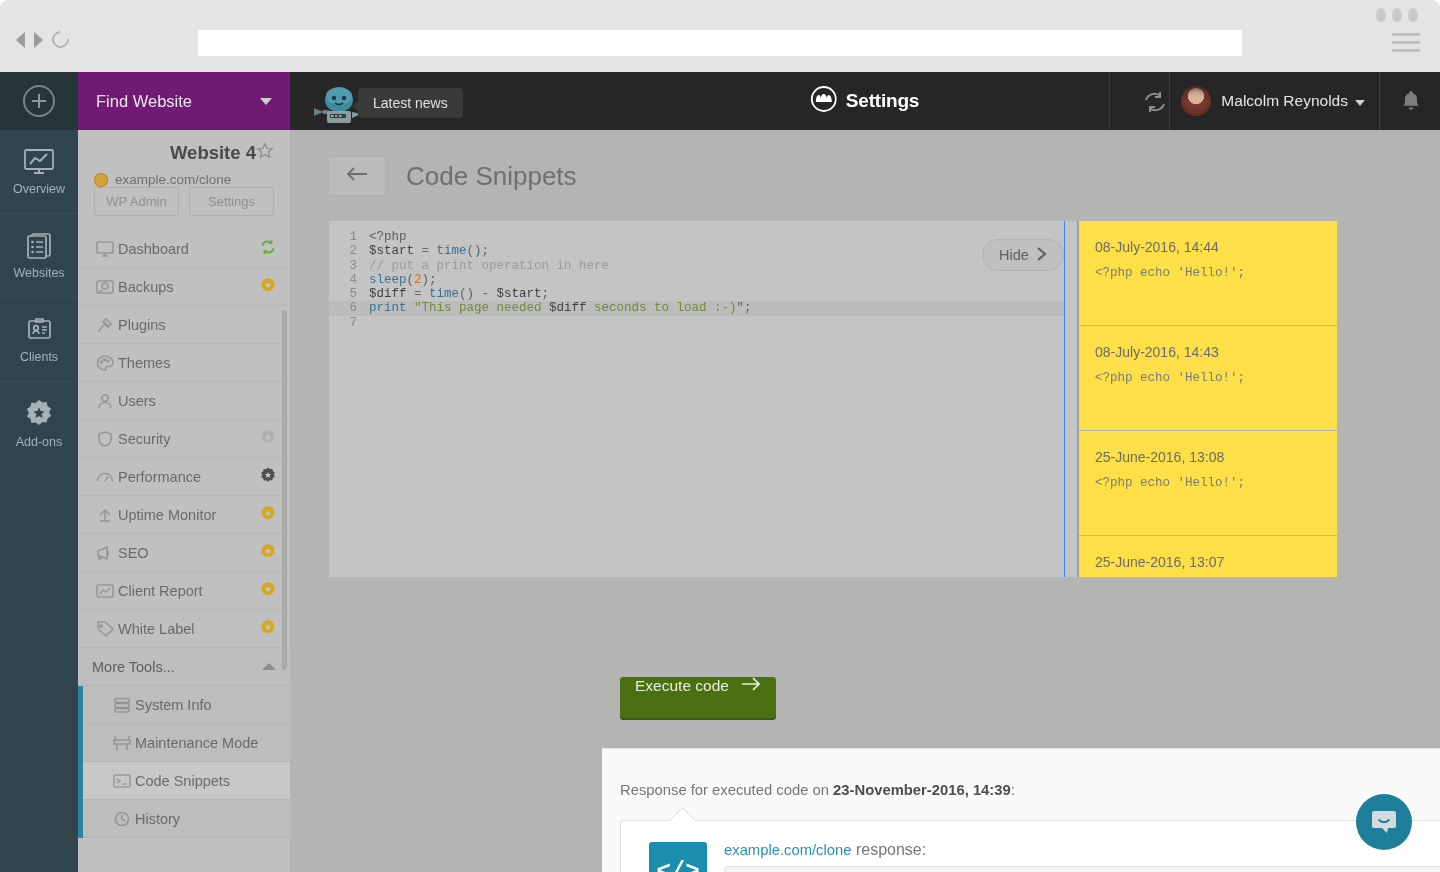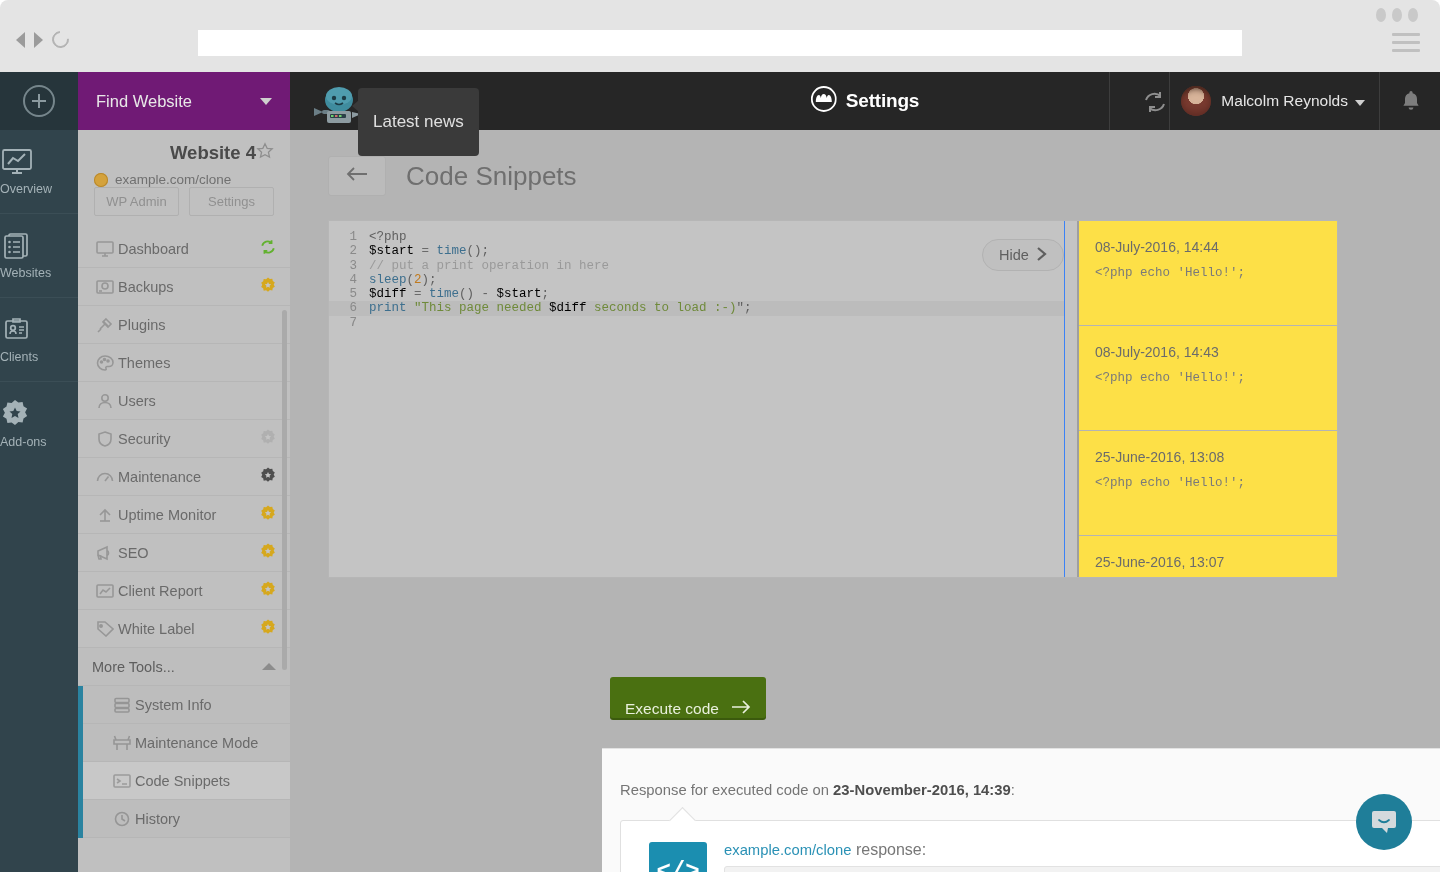--- a/index.html
+++ b/index.html
@@ -49,21 +49,21 @@
     width: 32px; height: 32px; border: 2px solid #76868c; border-radius: 50%;
     position: relative;
   }
   .plus-circle::before, .plus-circle::after {
     content: ""; position: absolute; background: #8b9a9f;
   }
   .plus-circle::before { left: 50%; top: 7px; width: 2px; height: 14px; transform: translateX(-50%); }
   .plus-circle::after { top: 50%; left: 7px; height: 2px; width: 14px; transform: translateY(-50%); }
 
   .rail-item {
-    height: 84px; display: flex; flex-direction: column; justify-content: center;
+    height: 84px; display: flex; flex-direction: column; align-items: center; justify-content: center;
     gap: 6px; border-bottom: 1px solid #3b4e56; color: #a4b2b7; font-size: 12.5px;
   }
   .rail-item svg { display: block; }
 
   
   #site-sidebar {
     position: absolute; left: 78px; top: 0; width: 212px; height: 800px;
     background: #c0c0c0;
   }
   #find-website {
@@ -110,21 +110,21 @@
   }
 
   
   #main { position: absolute; left: 290px; top: 0; width: 1150px; height: 800px; background: #b4b4b4; }
   #topbar {
     height: 58px; background: #262626; display: flex; align-items: center; position: relative;
   }
   #robot { position: absolute; left: 18px; top: 10px; }
   #news-tooltip {
     position: absolute; left: 68px; top: 16px; background: #3a3a3a; color: #e0e0e0;
-    padding: 24px 15px; border-radius: 4px; font-size: 17px;
+    padding: 7px 15px; border-radius: 4px; font-size: 14px;
   }
   #news-tooltip::after {
     content: ""; position: absolute; left: -6px; top: 12px;
     border-top: 6px solid transparent; border-bottom: 6px solid transparent;
     border-right: 7px solid #3a3a3a;
   }
   #brand { position: absolute; left: 50%; transform: translateX(-50%); display: flex; align-items: center; gap: 9px; }
   #brand-text { color: #ffffff; font-size: 19px; font-weight: bold; letter-spacing: -.2px; }
   #sync-sep { position: absolute; right: 330px; top: 0; height: 58px; width: 1px; background: #3d3d3d; }
   #sync-btn { position: absolute; right: 272px; top: 17px; cursor: pointer; }
@@ -153,21 +153,21 @@
   #editor-wrap {
     position: absolute; left: 38px; top: 148px; width: 1010px; height: 358px;
     background: #c4c4c4; border: 1px solid #b6b6b6; display: flex;
   }
   #code-pane { width: 735px; position: relative; background: #c4c4c4; }
   #code-lines { font-family: "Liberation Mono", monospace; font-size: 12.5px; line-height: 14.3px; padding-top: 9px; }
   .code-row { display: flex; height: 14.3px; }
   .code-row.hl { background: #bcbcbc; }
   .ln { width: 40px; text-align: right; color: #8a8a8a; padding-right: 12px; }
   .cc { color: #5f5f5f; white-space: pre; }
-  .t-var { color: #000000; }
+  .t-var { color: #404040; }
   .t-fn { color: #3d6f8e; }
   .t-com { color: #9a9a9a; }
   .t-num { color: #c07a1e; }
   .t-str { color: #6f8a3a; }
   .t-op { color: #6a6a6a; }
   #hide-zone { flex: 1; position: relative; border-left: 1px solid #3b82f6; }
   #hide-btn {
     position: absolute; right: 13px; top: 18px; width: 82px; height: 32px;
     border-radius: 16px; background: #c0c0c0; border: 1px solid #b2b2b2;
     display: flex; align-items: center; justify-content: center; gap: 7px;
@@ -175,24 +175,24 @@
   }
   #history-pane {
     width: 260px; border-left: 2px solid #9f9f9f; background: #fde047; overflow: hidden;
   }
   .hist-item { height: 105px; padding: 18px 16px 0 16px; border-bottom: 1px solid #b4b4b4; cursor: pointer; }
   .hist-date { font-size: 14px; color: #6b6b6b; }
   .hist-code { font-family: "Liberation Mono", monospace; font-size: 12.5px; color: #7a7a7a; margin-top: 11px; }
 
   
   #execute-btn {
-    position: absolute; left: 320px; top: 605px; width: 156px; height: 41px;
+    position: absolute; left: 330px; top: 605px; width: 156px; height: 41px;
     background: #4a7011; border: none; border-radius: 3px; color: #e9f0dd;
     font-size: 15.5px; font-family: "Liberation Sans", sans-serif; cursor: pointer;
-    display: flex; align-items: flex-end; justify-content: center; gap: 12px;
+    display: flex; align-items: flex-start; justify-content: center; gap: 12px;
     box-shadow: 0 2px 0 #3b5a0d;
   }
 
   
   #response-card {
     position: absolute; left: 312px; top: 676px; width: 1040px; height: 196px;
     background: #fafafa; border-top: 1px solid #e2e2e2;
   }
   #response-title { font-size: 14.8px; color: #757575; padding: 33px 0 0 18px; }
   #response-title b { color: #4e4e4e; }
@@ -402,21 +402,21 @@
     <path d="M13 8l1.6 3.3 3.5.4-2.6 2.4.7 3.5L13 15.8 9.8 17.6l.7-3.5-2.6-2.4 3.5-.4z" fill="#c4c4c4"></path>
             </svg></span>
         </div>
         <div class="nav-item">
           <span class="ic">
             <svg width="18" height="16" viewBox="0 0 18 16" fill="none" stroke="#5f5f5f" stroke-width="1.6">
               <path d="M1.5 12a7.5 7.5 0 0115 0"></path>
               <path d="M9 12l3.5-4.5"></path>
             </svg>
           </span>
-          <span class="lbl">Maintenance</span>
+          <span class="lbl">Performance</span>
           <span><svg class="badge" viewBox="0 0 26 26">
     <path d="M13 1l3.1 2.4 3.9-.6.8 3.9 3.3 2.1-1.8 3.5 1.8 3.5-3.3 2.1-.8 3.9-3.9-.6L13 24l-3.1-2.4-3.9.6-.8-3.9-3.3-2.1 1.8-3.5-1.8-3.5L5.2 7l.8-3.9 3.9.6z" fill="#4f4f4f"></path>
     <path d="M13 8l1.6 3.3 3.5.4-2.6 2.4.7 3.5L13 15.8 9.8 17.6l.7-3.5-2.6-2.4 3.5-.4z" fill="#c4c4c4"></path>
             </svg></span>
         </div>
         <div class="nav-item">
           <span class="ic">
             <svg width="18" height="16" viewBox="0 0 18 16" fill="none" stroke="#5f5f5f" stroke-width="1.6">
               <path d="M9 14V3M4 8l5-5 5 5"></path>
               <path d="M4 14h10"></path>

